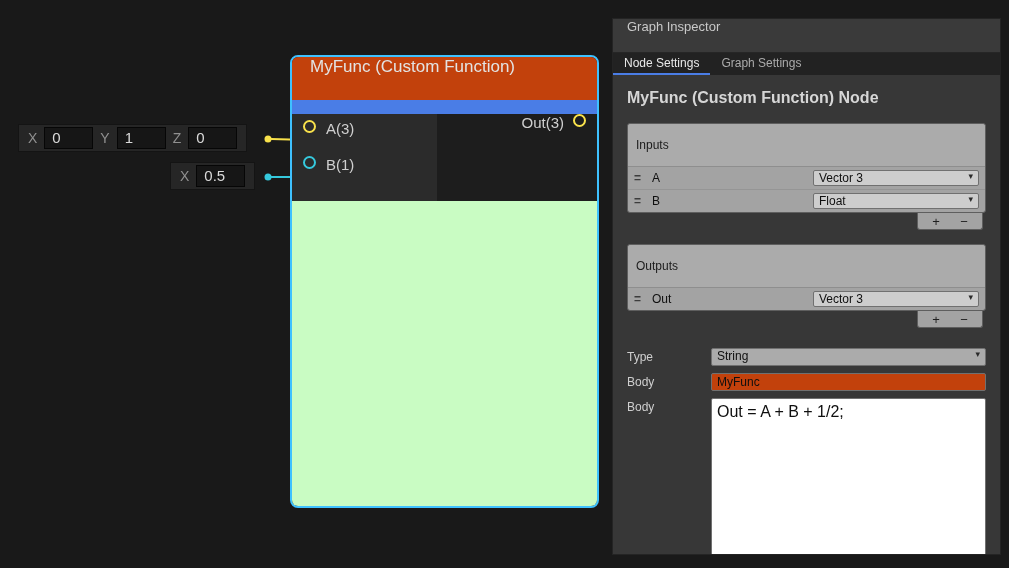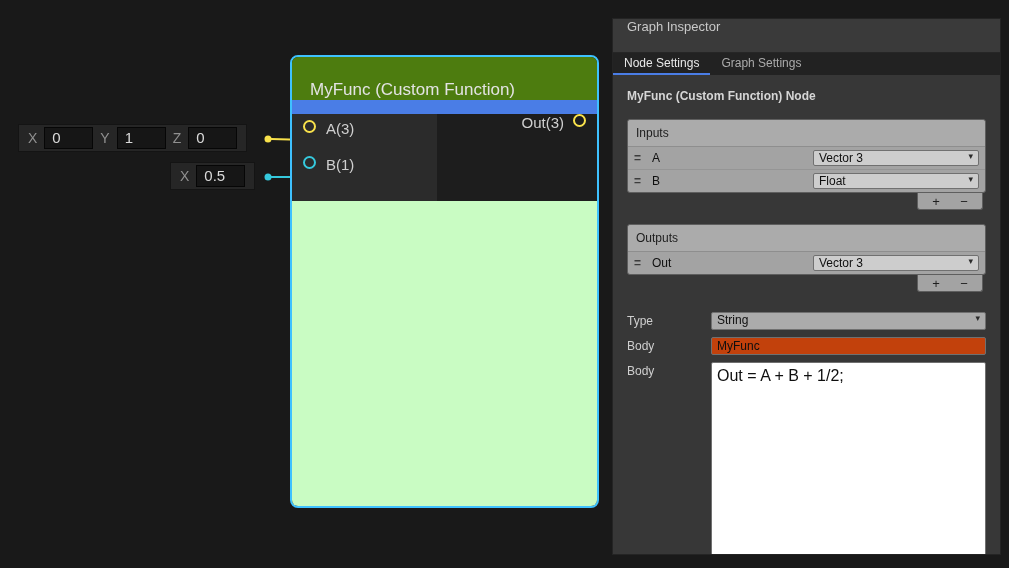--- a/index.html
+++ b/index.html
@@ -30,21 +30,21 @@
     background:#161616;border:1px solid #060606;color:#dadada;
     font-size:15px;height:20px;line-height:20px;padding:0 7px;min-width:33px;
   }
 
   
   .node{
     position:absolute;left:290px;top:55px;width:309px;height:453px;
     border:2px solid var(--node-border);border-radius:8px;overflow:hidden;
     background:#1e1e1e;display:flex;flex-direction:column;box-sizing:border-box;z-index:2;
   }
-  .node-header{height:43px;background:#4d7c0f;display:flex;align-items:flex-end;
+  .node-header{height:43px;background:#c2410c;display:flex;align-items:flex-start;
     padding-left:18px;font-size:17px;color:#e3e3e3;flex:none}
   .node-selectbar{height:14px;background:var(--accent);flex:none}
   .node-ports{height:87px;display:flex;flex:none}
   .ports-left{width:145px;background:#2b2b2b;padding-top:6px;box-sizing:border-box}
   .ports-right{flex:1;background:#1d1d1d;display:flex;justify-content:flex-end}
   .port-row{height:36px;display:flex;align-items:flex-start;gap:10px;padding-left:11px}
   .port-row.out{padding:0 11px 0 0;gap:9px}
   .port-circle{width:9px;height:9px;border-radius:50%;border:2px solid;flex:none;background:transparent}
   .pc-vec{border-color:var(--port-vector)}
   .pc-flt{border-color:var(--port-float)}
@@ -57,24 +57,24 @@
     background:#373737;border:1px solid #242424;box-sizing:border-box;
     display:flex;flex-direction:column;z-index:2;
   }
   .insp-header{height:33px;display:flex;align-items:flex-start;padding-left:14px;
     color:#c9c9c9;font-size:13px;background:#3a3a3a;border-bottom:1px solid #262626;flex:none}
   .insp-tabs{height:22px;background:#222222;display:flex;flex:none}
   .tab{padding:0 11px;font-size:12px;color:#ababab;display:flex;align-items:center;
     border-bottom:2px solid transparent;box-sizing:border-box;cursor:pointer}
   .tab.active{color:#e9e9e9;border-bottom-color:var(--accent)}
   .insp-body{padding:10px 14px 0;flex:1;overflow:hidden}
-  .insp-heading{font-size:12px;font-weight:bold;color:#d6d6d6;margin:4px 0 16px}
+  .insp-heading{font-size:16px;font-weight:bold;color:#d6d6d6;margin:4px 0 16px}
 
   .list-box{background:#a3a3a3;border:1px solid #5e5e5e;border-radius:3px}
-  .list-title{font-size:12px;color:#1c1c1c;padding:4px 8px;height:18px;line-height:18px;
+  .list-title{font-size:12px;color:#1c1c1c;padding:12px 8px;height:18px;line-height:18px;
     border-bottom:1px solid #8e8e8e;background:#ababab;border-radius:3px 3px 0 0}
   .list-row{height:22px;display:flex;align-items:center;padding:0 6px;gap:6px}
   .list-row + .list-row{border-top:1px solid #959595}
   .drag{color:#3c3c3c;font-size:12px;width:12px;font-weight:bold;flex:none}
   .row-name{flex:1;font-size:12px;color:#0f0f0f}
   .dropdown{width:166px;height:16px;background:#cdcdcd;border:1px solid #707070;border-radius:2px;
     display:flex;justify-content:space-between;padding:0 5px;
     box-sizing:border-box;font-size:12px;color:#0f0f0f;cursor:pointer;flex:none}
   .dd-arrow{font-size:9px;color:#2a2a2a}
   .list-footer{width:64px;height:16px;background:#a3a3a3;border:1px solid #5e5e5e;border-top:none;

